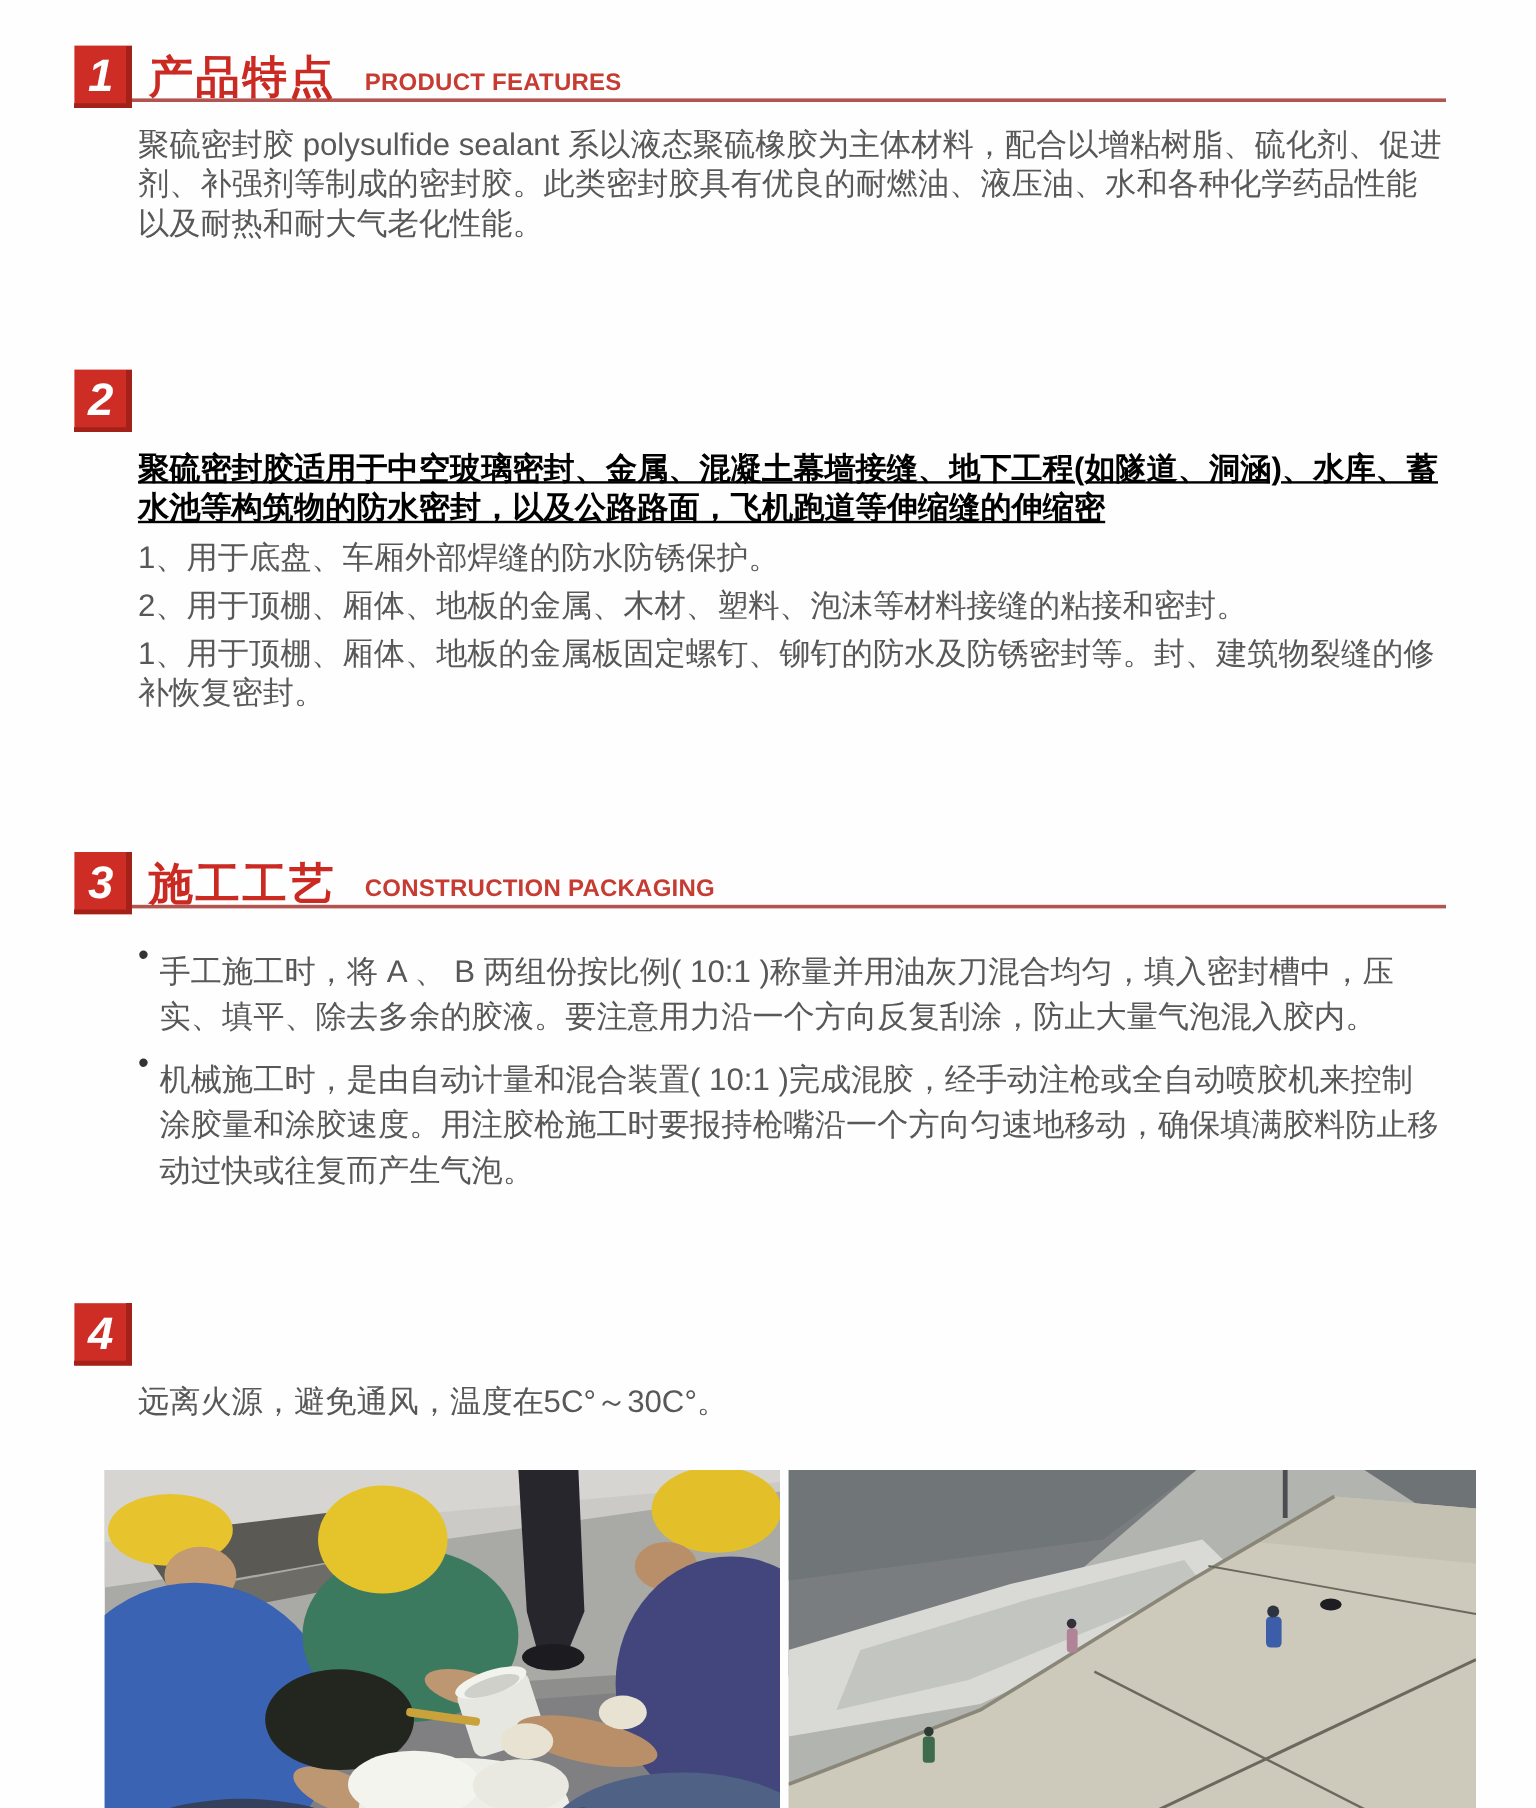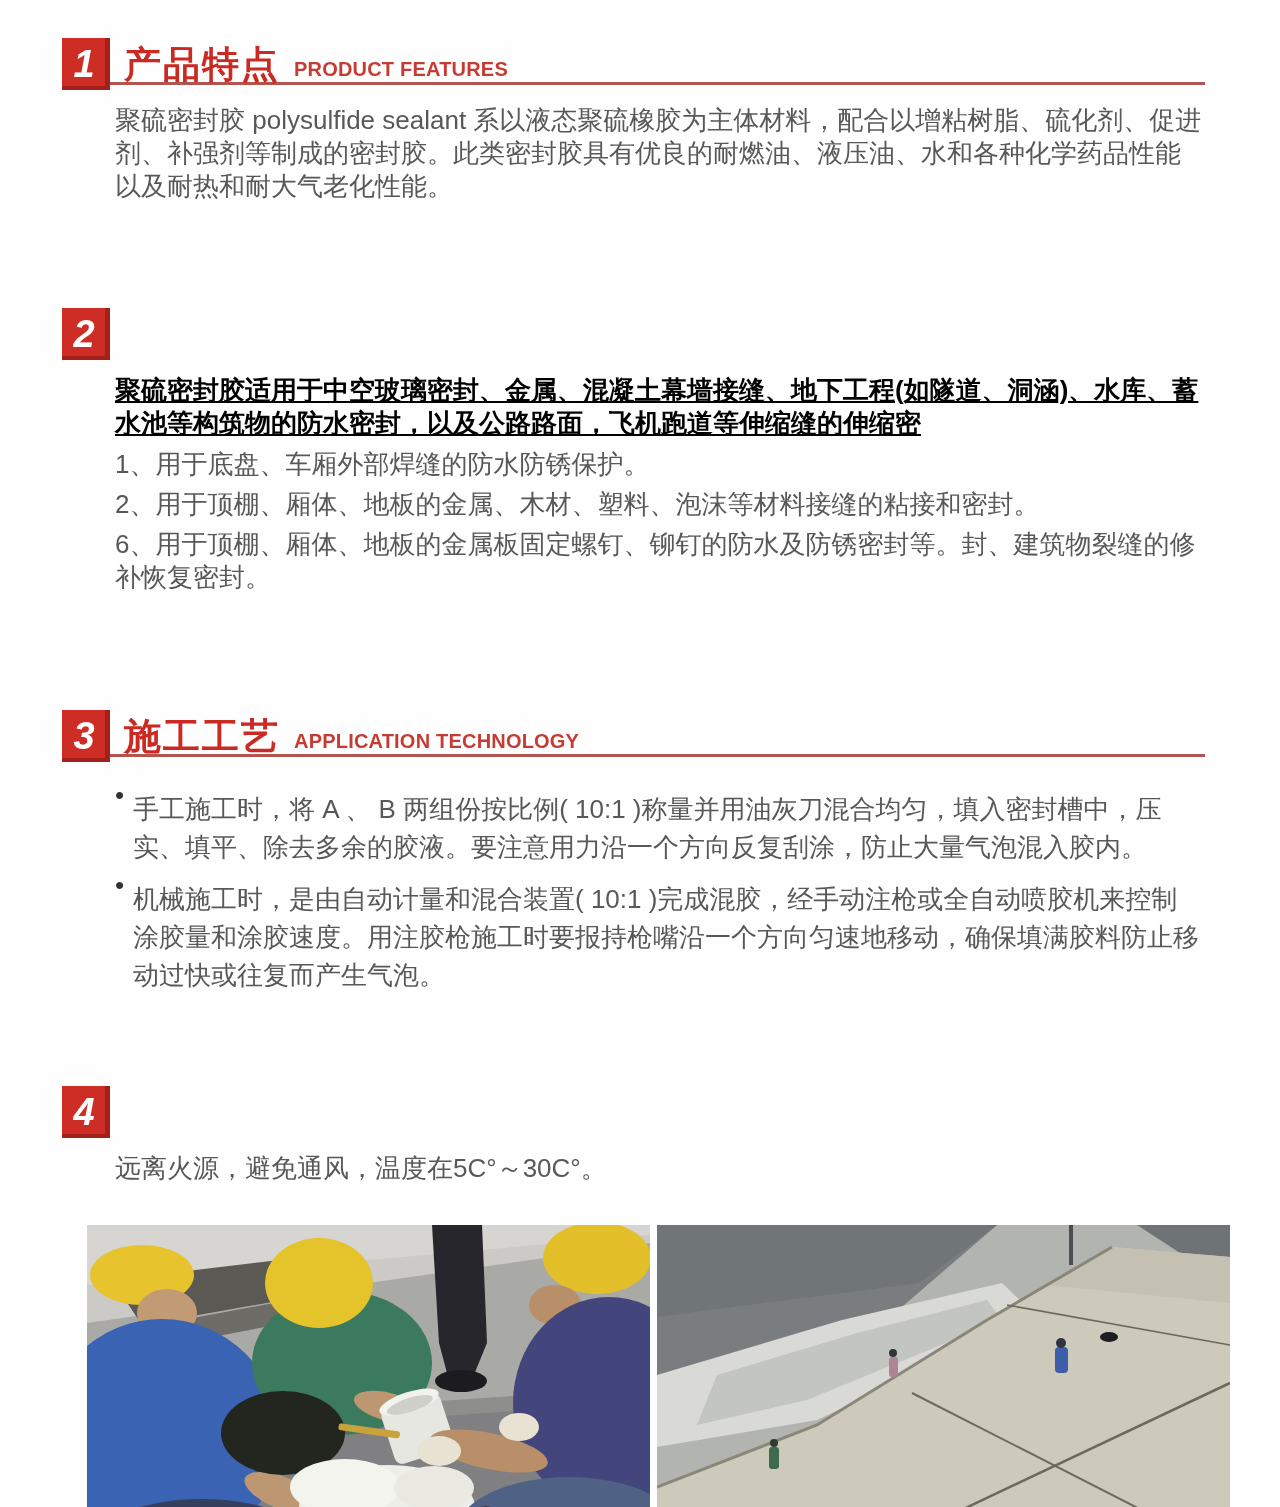--- a/index.html
+++ b/index.html
@@ -19,21 +19,21 @@
     position:absolute; left:0; top:0; width:48px; height:52px;
     background:#ce2d25; color:#ffffff;
     font-size:38px; font-weight:bold; font-style:italic;
     display:flex; align-items:center; justify-content:center;
     box-shadow: inset -5px -4px 0 #a32119;
     padding-right:4px;
   }
   .titles {
     position:absolute; left:48px; right:0; top:0; height:47px;
     border-bottom:3px solid #b25550;
-    display:flex; align-items:flex-end; gap:14px; padding-left:14px;
+    display:flex; align-items:flex-end; gap:24px; padding-left:14px;
   }
   .title-zh {
     color:#cb2a23; font-size:37px; font-weight:700; line-height:1;
     letter-spacing:2px; margin-bottom:-1px; white-space:nowrap;
   }
   .title-en {
     color:#c63c33; font-size:20px; font-weight:700; line-height:1;
     margin-bottom:3px; white-space:nowrap; letter-spacing:0.2px;
   }
   
@@ -74,31 +74,31 @@
 
   <section class="section sec2">
     <div class="sec-header">
       <div class="badge">2</div>
     </div>
     <div class="sec-body">
       <p class="lead-bold">聚硫密封胶适用于中空玻璃密封、金属、混凝土幕墙接缝、地下工程(如隧道、洞涵)、水库、蓄水池等构筑物的防水密封，以及公路路面，飞机跑道等伸缩缝的伸缩密</p>
       <ul class="app-list">
         <li>1、用于底盘、车厢外部焊缝的防水防锈保护。</li>
         <li>2、用于顶棚、厢体、地板的金属、木材、塑料、泡沫等材料接缝的粘接和密封。</li>
-        <li>6、用于顶棚、厢体、地板的金属板固定螺钉、铆钉的防水及防锈密封等。封、建筑物裂缝的修补恢复密封。</li>
+        <li>1、用于顶棚、厢体、地板的金属板固定螺钉、铆钉的防水及防锈密封等。封、建筑物裂缝的修补恢复密封。</li>
       </ul>
     </div>
   </section>
 
   <section class="section sec3">
     <div class="sec-header">
       <div class="badge">3</div>
       <div class="titles">
         <span class="title-zh">施工工艺</span>
-        <span class="title-en">APPLICATION TECHNOLOGY</span>
+        <span class="title-en">CONSTRUCTION PACKAGING</span>
       </div>
     </div>
     <div class="sec-body">
       <ul class="bullet-list">
         <li>
           <span class="bullet">•</span>
           <span class="bullet-text">手工施工时，将 A 、 B 两组份按比例( 10:1 )称量并用油灰刀混合均匀，填入密封槽中，压实、填平、除去多余的胶液。要注意用力沿一个方向反复刮涂，防止大量气泡混入胶内。</span>
         </li>
         <li>
           <span class="bullet">•</span>

